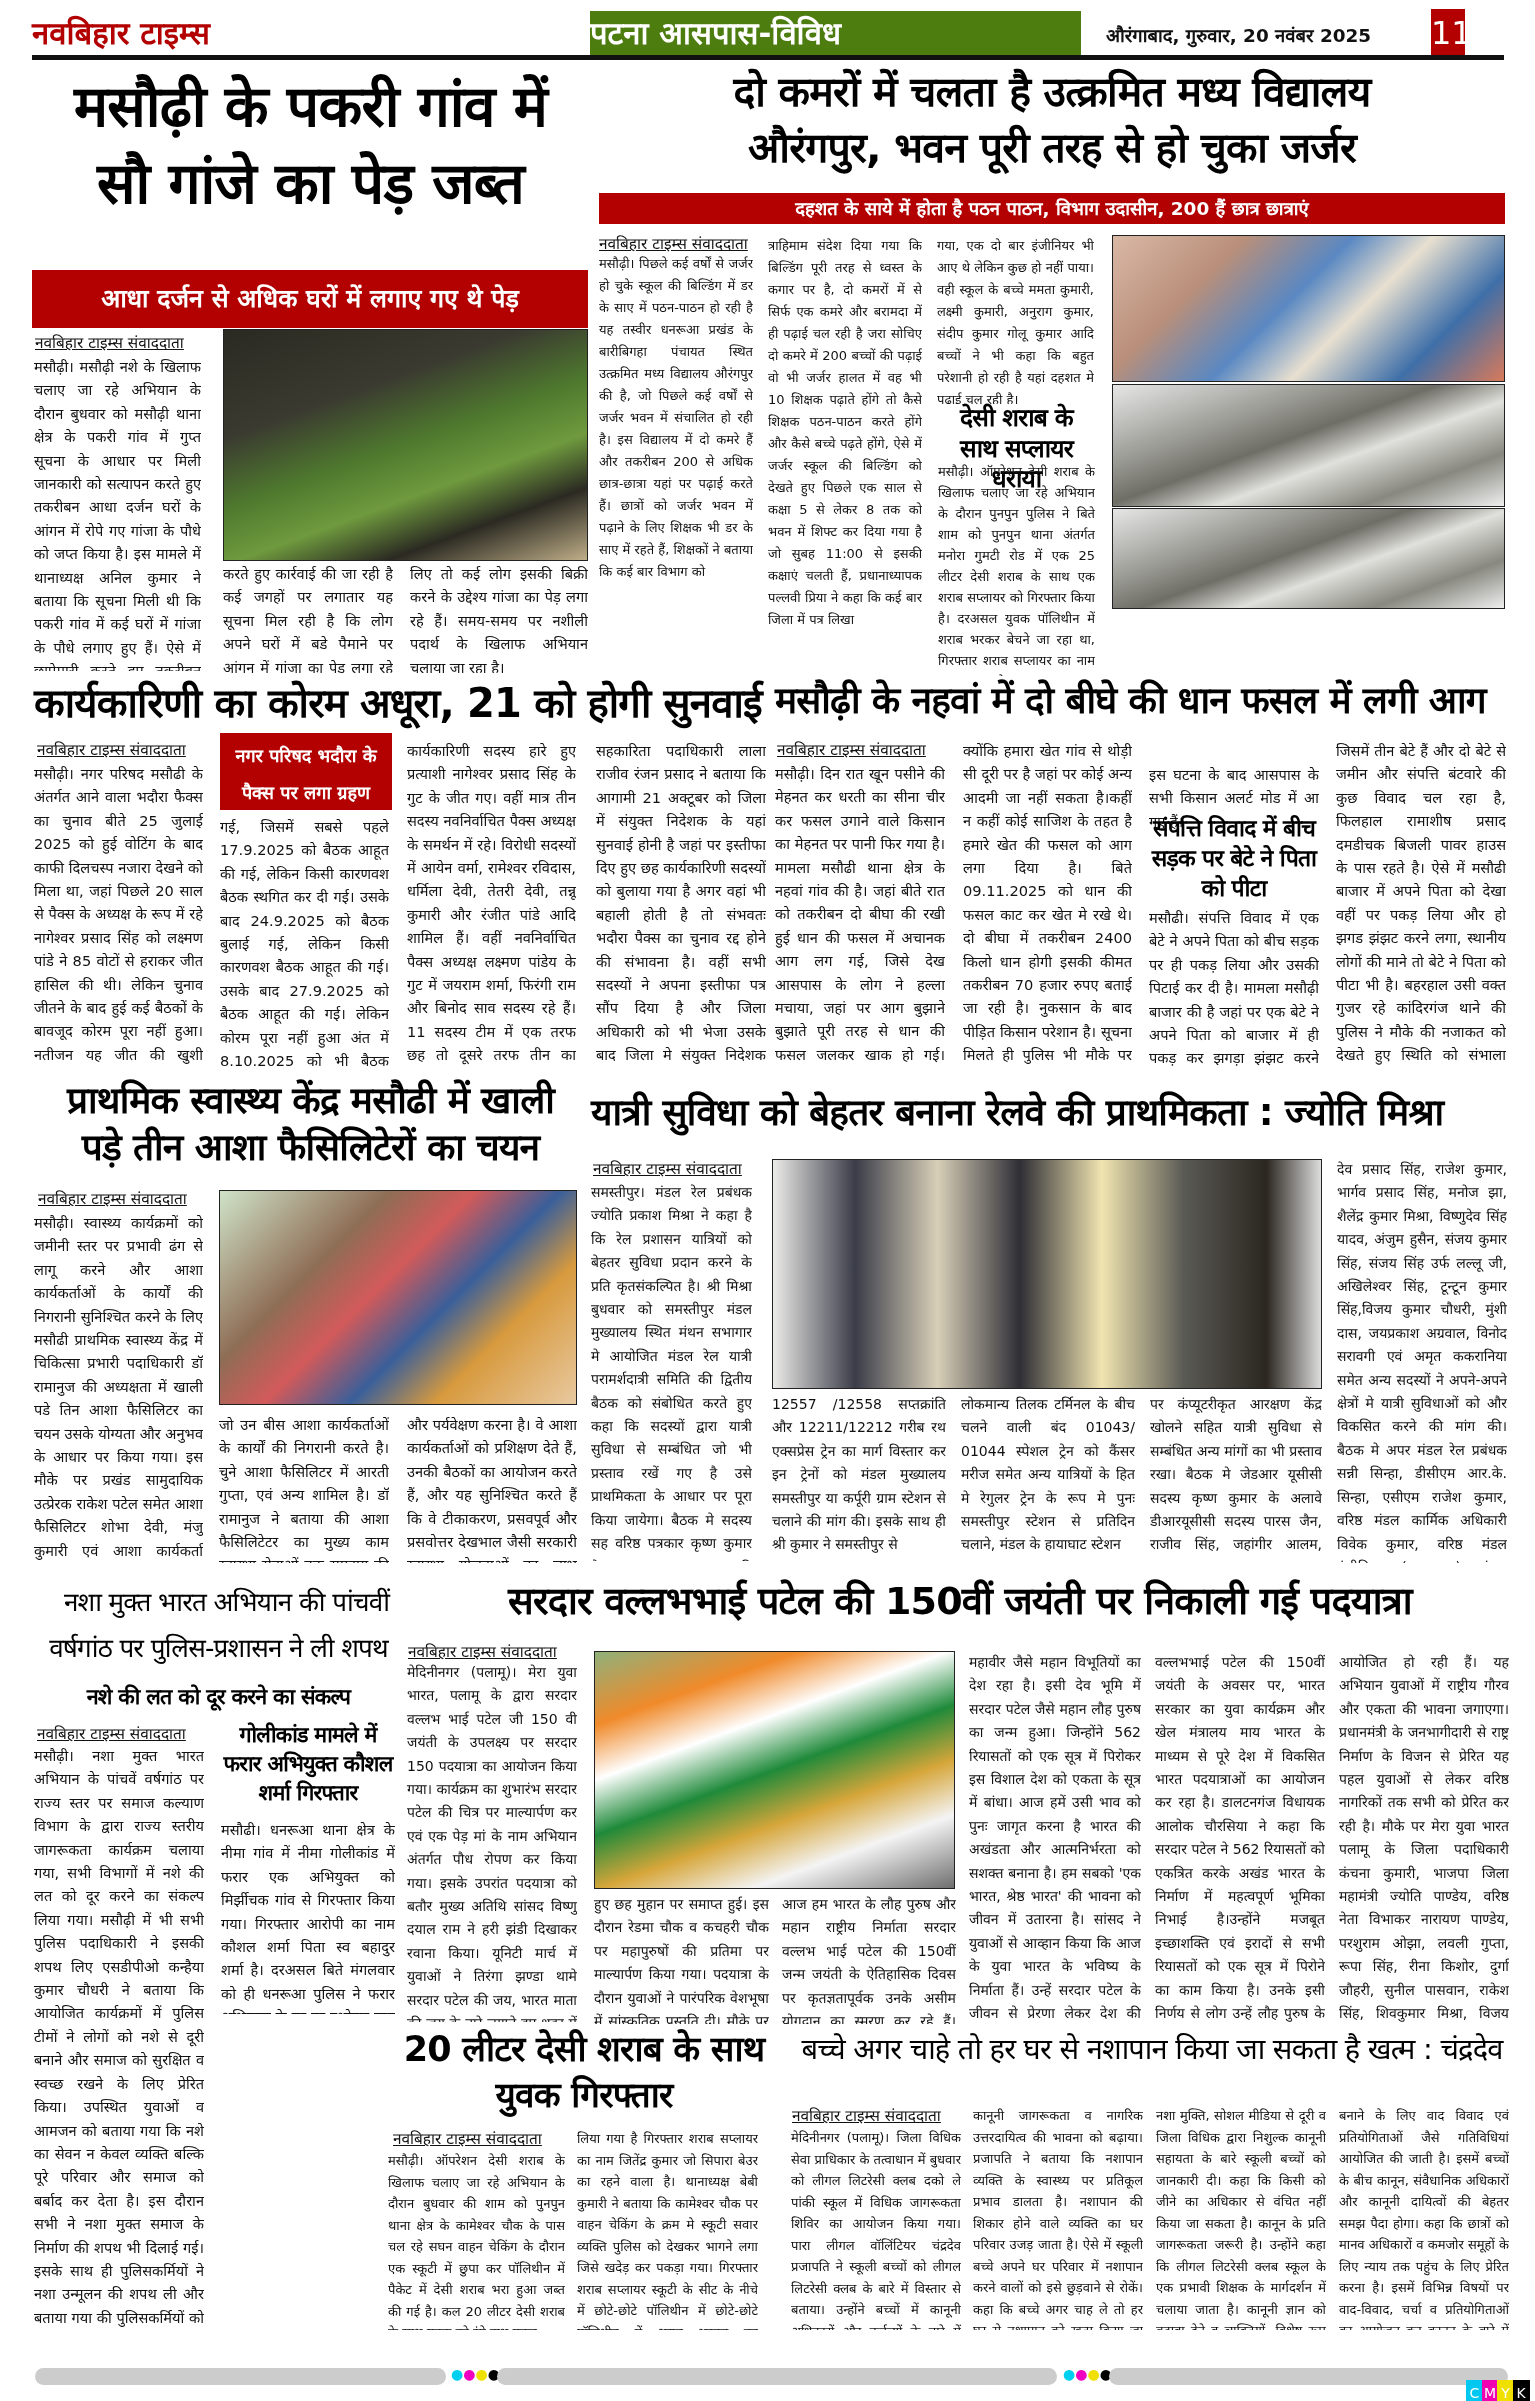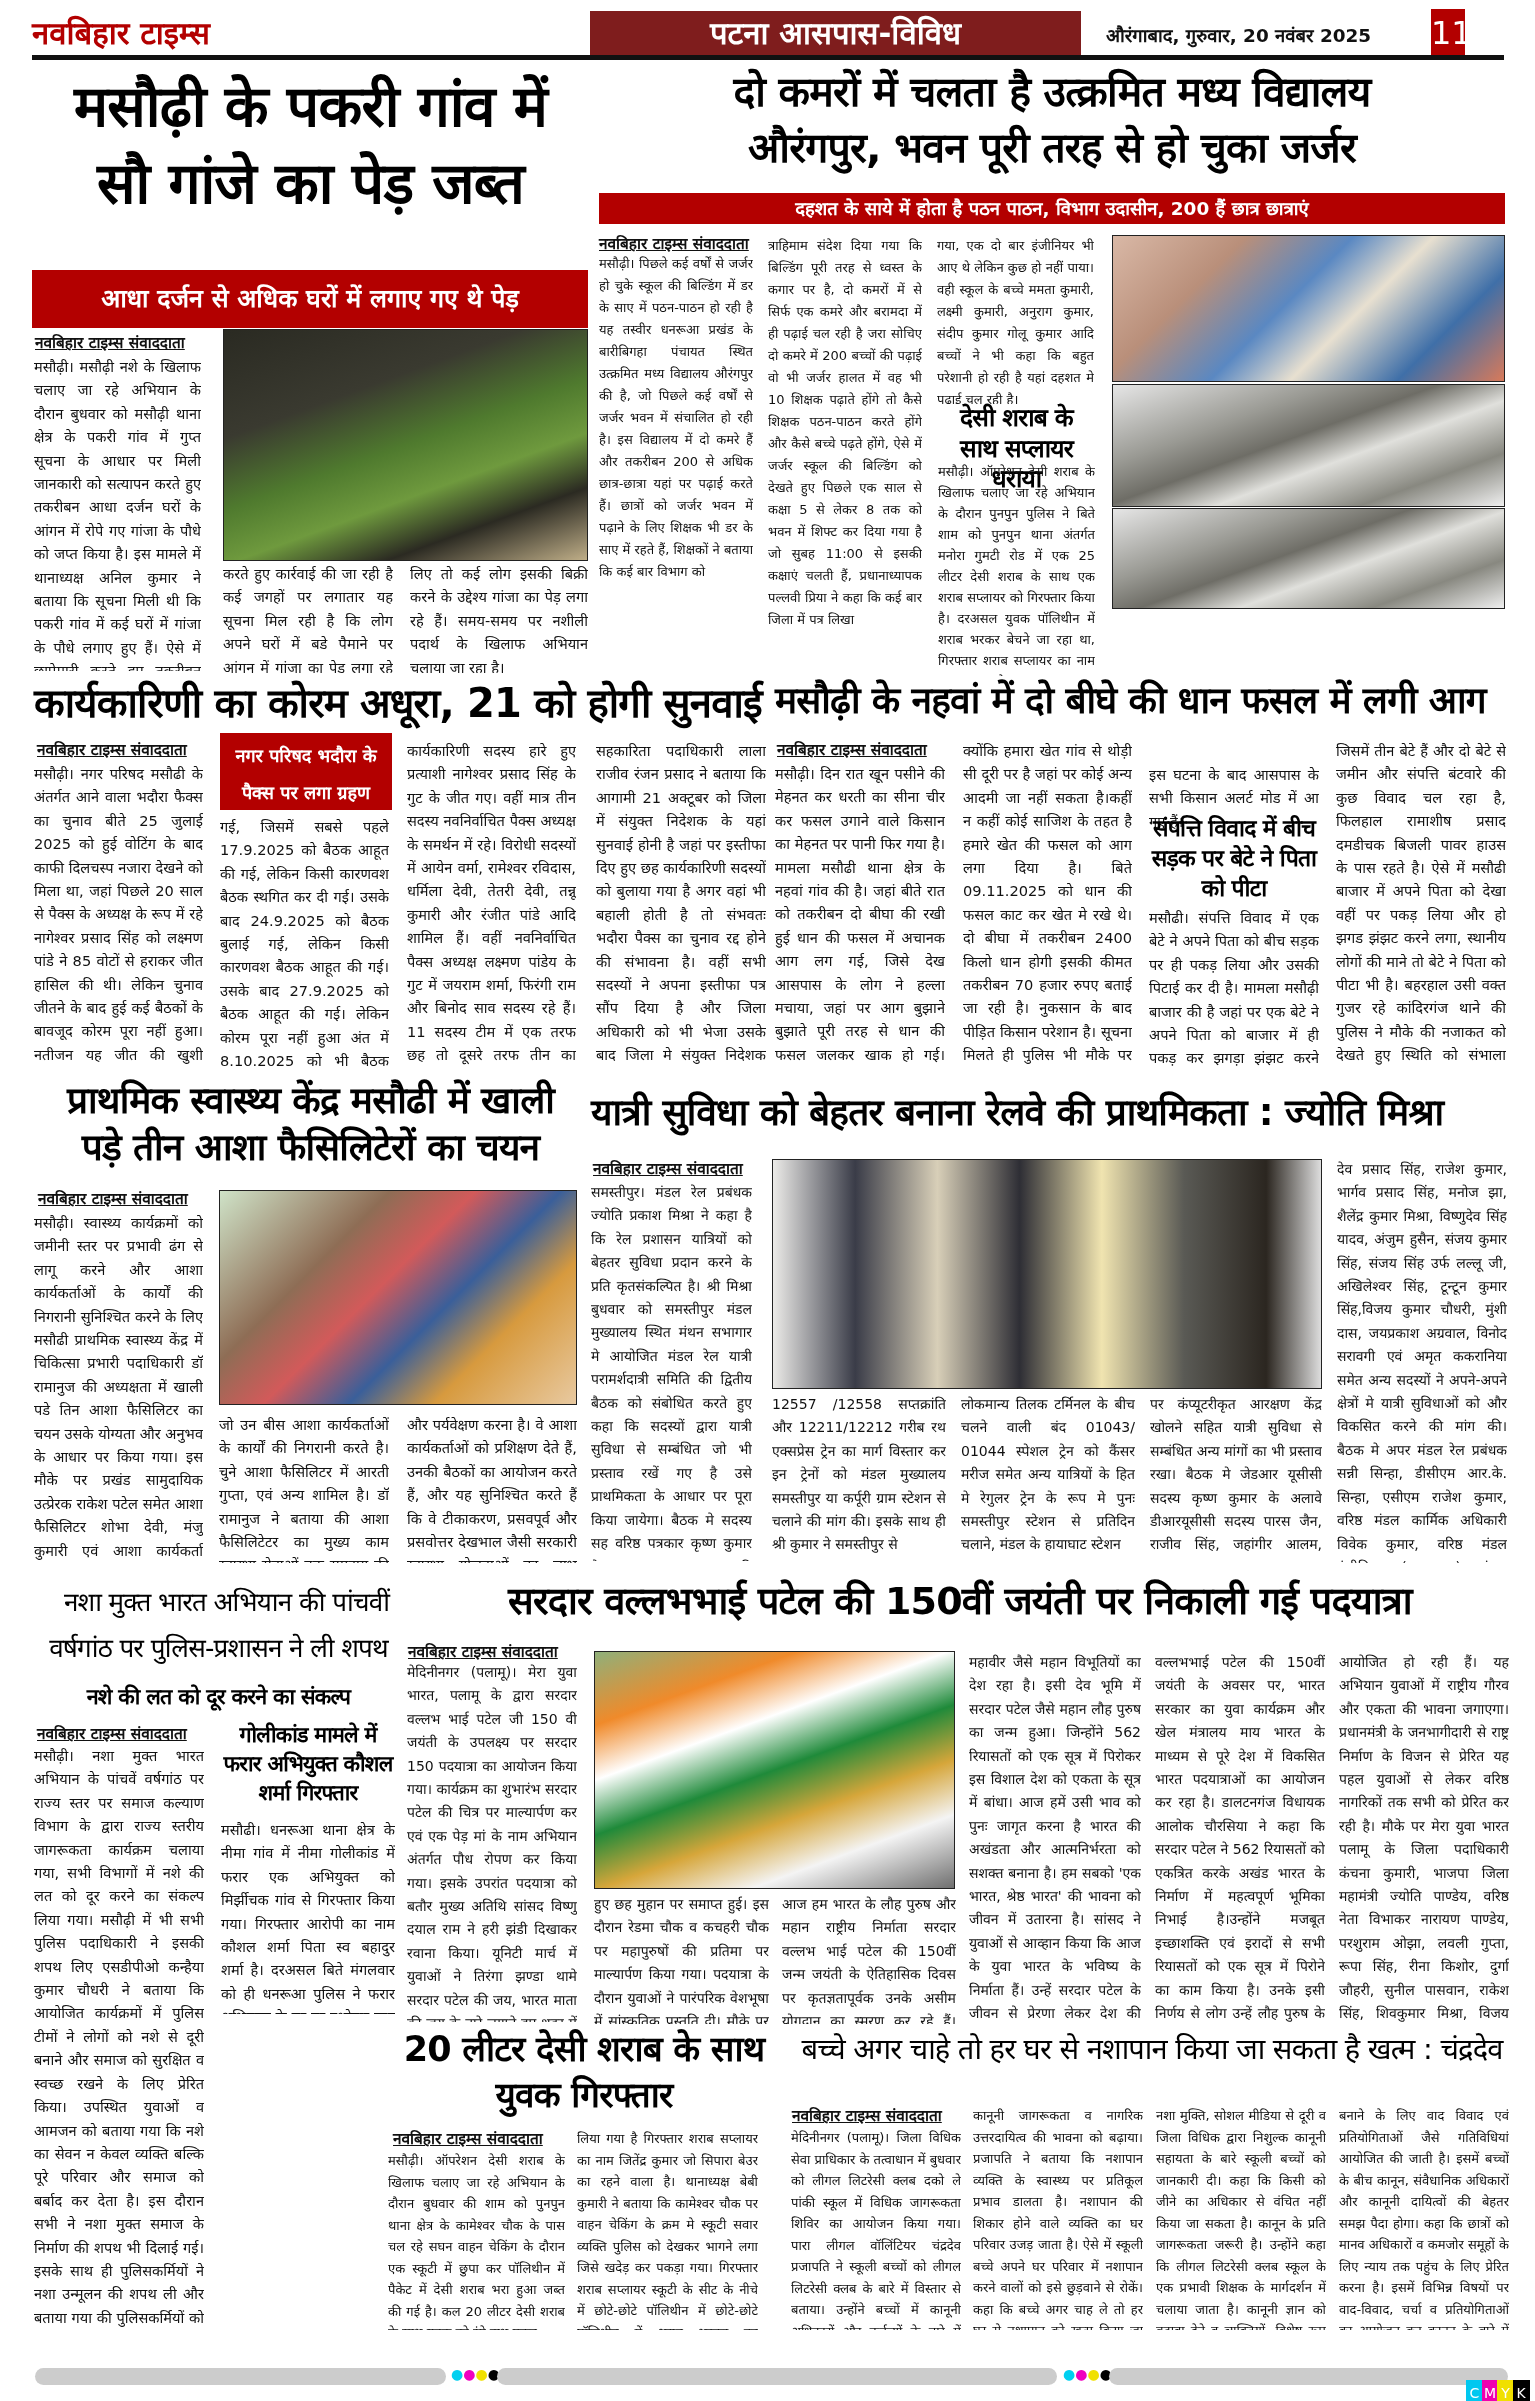--- a/index.html
+++ b/index.html
@@ -1,25 +1,25 @@
 <!DOCTYPE html>
 <html style="font-size:12.3px"><head>
 <meta charset="utf-8">
 <style>
 *{box-sizing:border-box;margin:0;padding:0}
 body{width:1535px;height:2401px;background:#fff;font-family:"DejaVu Sans","Liberation Sans",sans-serif;color:#111;position:relative;overflow:hidden}
 .abs{position:absolute}
 .masthead-name{left:32px;top:10.7px;font-size:31px;font-weight:bold;color:#b30000}
-.section-box{left:590px;top:10.7px;width:491px;height:45px;background:#7f1d1d;color:#fff;font-size:31px;font-weight:bold;text-align:center;line-height:45px}
+.section-box{left:590px;top:10.7px;width:491px;height:45px;background:#4d7c0f;color:#fff;font-size:31px;font-weight:bold;text-align:left;line-height:45px}
 .dateline{left:1106px;top:21.5px;font-size:18.4px;font-weight:bold;color:#111}
 .page-num{left:1431px;top:9.2px;width:34px;height:48px;background:#b30000;color:#fff;font-size:32px;font-weight:normal;text-align:center;line-height:48px}
 .rule{left:32px;top:55px;width:1472px;height:4.6px;background:#111}
 .hl{font-weight:bold;color:#000;line-height:1.05;letter-spacing:-0.8px}
 .redbar{background:#b30000;color:#fff;font-weight:bold;text-align:center}
-.byline{font-size:15.4px;font-weight:bold;text-decoration:underline;color:#111;white-space:nowrap}
+.byline{font-size:15.4px;font-weight:normal;text-decoration:underline;color:#111;white-space:nowrap}
 .body{font-size:14.6px;line-height:23.4px;color:#111;text-align:justify;overflow:hidden}
 .photo{border:1.5px solid #222;overflow:hidden}
 .ph-night{background:linear-gradient(160deg,#2a2a22 0%,#3a3a30 30%,#4f7a2e 50%,#6f9a3e 65%,#2b2a22 80%,#bfae88 100%)}
 .ph-class{background:linear-gradient(135deg,#d9b8a6 0%,#b98f7a 25%,#5a88c2 45%,#e8e0d0 60%,#3f6fa8 80%,#d87a5a 100%)}
 .ph-concrete{background:linear-gradient(160deg,#e6e6e6 0%,#9a9a94 30%,#6e6d66 45%,#e0e0dc 60%,#888880 80%,#efefef 100%)}
 .ph-meeting{background:linear-gradient(135deg,#cfe3c8 0%,#8e6d55 30%,#d25a5a 45%,#3a5f9a 60%,#d79a3e 75%,#e8c9a0 100%)}
 .ph-group{background:linear-gradient(90deg,#ecebe8 0%,#3a3c48 15%,#d8cfb8 30%,#2e2e35 45%,#f0e4b0 60%,#5a5a55 75%,#2b2620 90%,#ddd 100%)}
 .ph-rally{background:linear-gradient(160deg,#8fb07a 0%,#f08a2a 20%,#ffffff 35%,#1f8a3a 50%,#d6a63a 65%,#f4f4f4 80%,#6f6f6f 100%)}
 .footer-bar{height:17px;border-radius:8.4px;background:#ccc}
 .cmyk span{display:inline-block;width:17px;height:26px;color:#fff;font-size:14px;text-align:center;line-height:26px}

